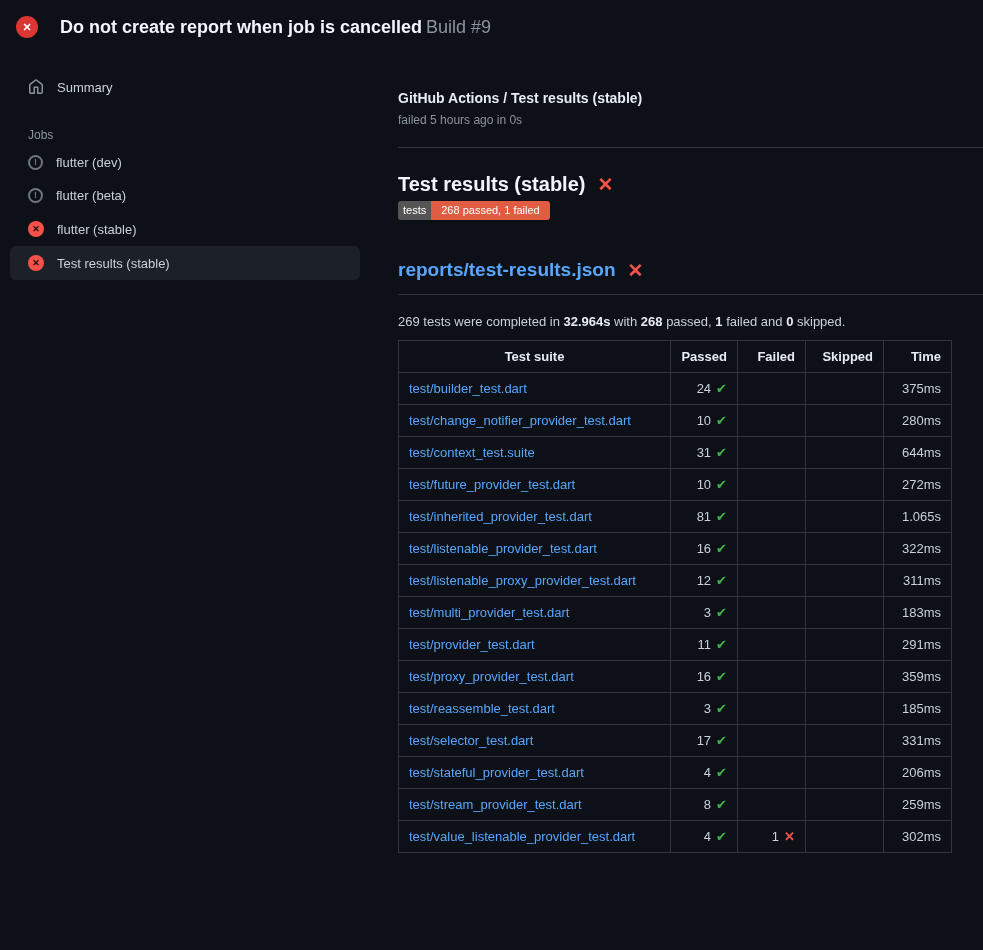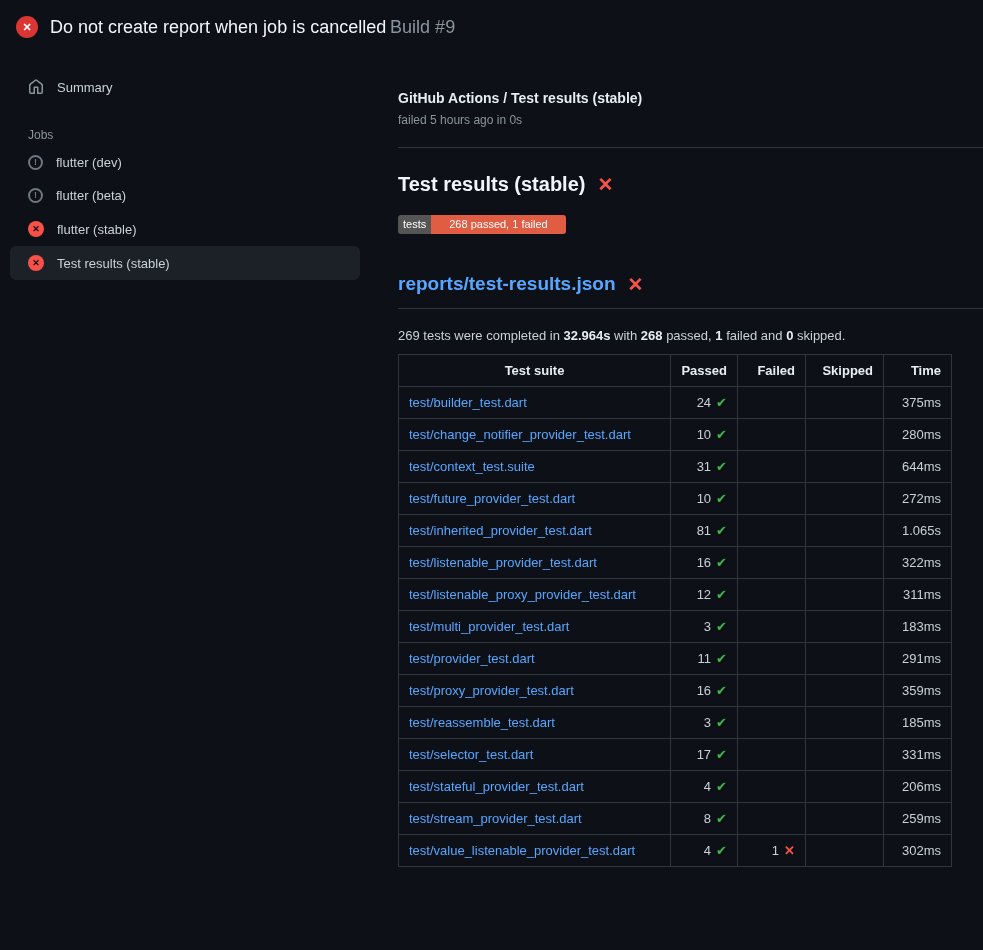--- a/index.html
+++ b/index.html
@@ -13,21 +13,21 @@
   }
   a { color:#58a6ff; text-decoration:none; }
 
   
   .app-header { display:flex; align-items:center; gap:12px; padding:16px 16px 12px 16px; }
   .status-disc {
     width:22px; height:22px; border-radius:50%; background:#da3633; color:#ffffff;
     display:flex; align-items:center; justify-content:center;
     font-size:11px; font-weight:700; flex:0 0 auto; line-height:1;
   }
-  .run-title { font-size:18px; font-weight:400; color:#f0f6fc; }
+  .run-title { font-size:18px; font-weight:700; color:#f0f6fc;margin-left:10px; }
   .run-build { font-size:18px; font-weight:400; color:#8b949e; margin-left:0; }
 
   
   .layout { display:flex; align-items:flex-start; }
 
   
   .sidebar { width:370px; flex:0 0 auto; padding:20px 10px 0 10px; }
   .side-item {
     display:flex; align-items:center; gap:13px;
     padding:9px 18px; border-radius:6px; font-size:13px; color:#c9d1d9; cursor:pointer;
@@ -51,24 +51,24 @@
   .main { flex:1; padding:40px 0 0 28px; }
   .breadcrumb { font-weight:700; font-size:14px; color:#e6edf3; }
   .status-line { font-size:12px; color:#8b949e; margin-top:7px; }
   .divider { border:0; border-top:1px solid #30363d; margin-top:20px; margin-right:0; }
 
   .section-title { margin-top:25px; font-size:20px; font-weight:700; color:#f0f6fc;
     display:flex; align-items:center; gap:12px; }
   .x-red { color:#f85149; font-weight:700; line-height:1; }
   .x-lg { font-size:19px; }
 
-  .badge { display:inline-flex; margin-top:19px; font-size:11px; border-radius:3px;
+  .badge { display:inline-flex; margin-top:5px; font-size:11px; border-radius:3px;
     overflow:hidden; color:#ffffff; line-height:1; }
   .badge-label { background:#555555; padding:4px 5px; }
-  .badge-value { background:#e05d44; padding:4px 18px; }
+  .badge-value { background:#e05d44; padding:4px 10px; }
 
   .report-title { margin-top:39px; font-size:19px; font-weight:700; color:#58a6ff;
     display:flex; align-items:center; gap:12px; cursor:pointer; }
   .report-divider { margin-top:13px; }
 
   .summary-text { margin-top:19px; font-size:13px; color:#c9d1d9; }
   .summary-text b { color:#e6edf3; font-weight:700; }
 
   
   table { margin-top:11px; border-collapse:collapse; width:553px; font-size:13px; table-layout:fixed; }

